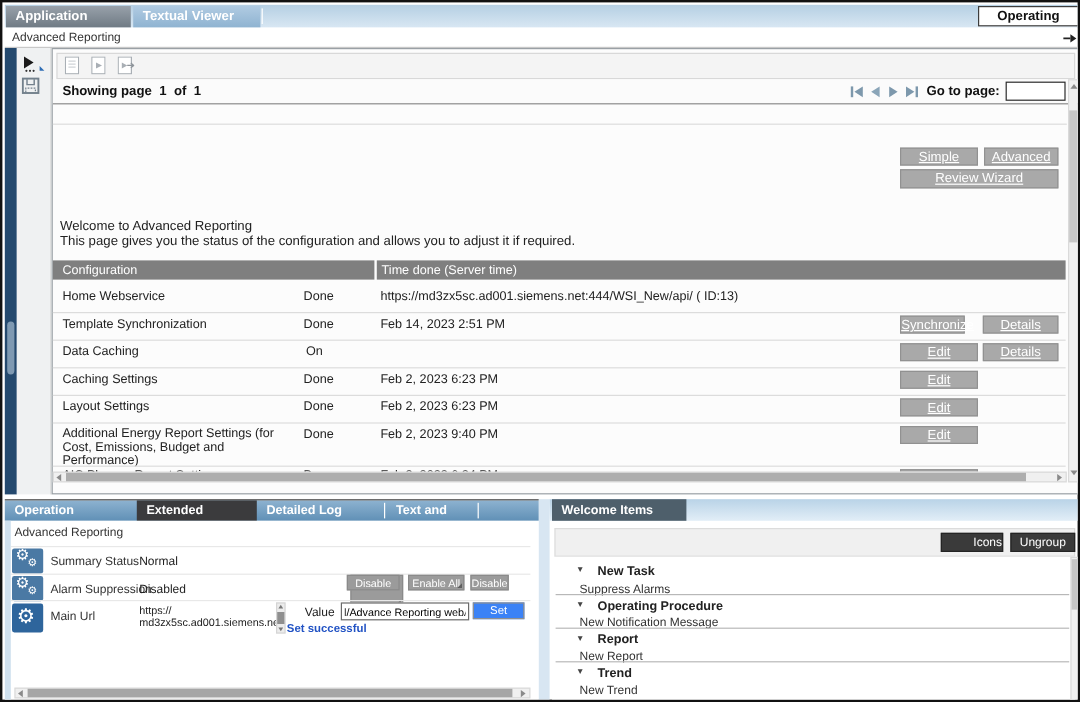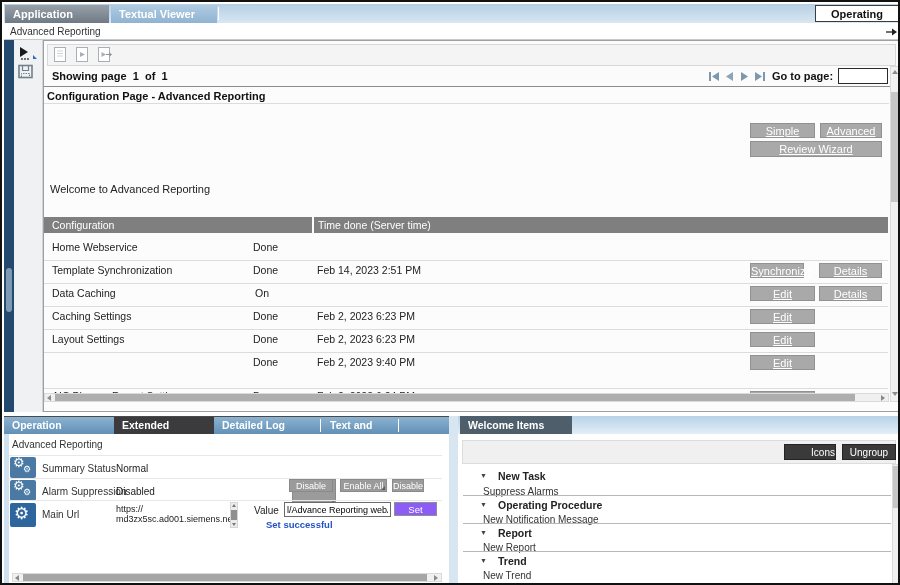--- a/index.html
+++ b/index.html
@@ -107,34 +107,35 @@
   </div>
   <div class="abs" style="left:752px;top:69px;cursor:pointer;">
     <svg width="12" height="11" viewBox="0 0 12 11">
         <path d="M1 1 L8 5.5 L1 10 Z" fill="#7d98ac"></path>
         <rect x="9" y="1" width="2" height="9" fill="#7d98ac"></rect>
       </svg>
   </div>
   <div class="abs bold t11" style="left:770px;top:68px;color:#111;">Go to page:</div>
   <input class="abs t11" style="left: 836px; top: 66px; width: 50px; height: 16px; border: 1px solid rgb(43, 43, 43); padding: 0px 2px; outline: none;" value="">
 
-  <div class="abs bold t11" style="left:45px;top:88px;color:#111;">Configuration Page - Advanced Reporting</div>
   <div class="abs sep" style="left:42px;top:101px;width:845px;"></div>
 
   <div class="abs btn-gray" style="left:748px;top:121px;width:65px;height:15px;line-height:14px;">Simple</div>
   <div class="abs btn-gray" style="left:818px;top:121px;width:62px;height:15px;line-height:14px;">Advanced</div>
   <div class="abs btn-gray" style="left:748px;top:139px;width:132px;height:16px;line-height:15px;">Review Wizard</div>
 
   <div class="abs t11" style="left:48px;top:181px;color:#222;">Welcome to Advanced Reporting</div>
+  <div class="abs t11" style="left:48px;top:193px;color:#222;">This page gives you the status of the configuration and allows you to adjust it if required.</div>
 
   <div class="abs t105 white" style="left:312px;top:215px;width:574px;height:16px;line-height:16px;background:#7f7f7f;padding-left:4px;">Time done (Server time)</div>
   <div class="abs t105 white" style="left:42px;top:215px;width:268px;height:16px;line-height:16px;background:#7f7f7f;padding-left:8px;">Configuration</div>
 
   <div class="abs t105" style="left:50px;top:239px;color:#222;">Home Webservice</div>
   <div class="abs t105" style="left:251px;top:239px;color:#222;">Done</div>
+  <div class="abs t105" style="left:315px;top:239px;color:#222;">https://md3zx5sc.ad001.siemens.net:444/WSI_New/api/ ( ID:13)</div>
   <div class="abs sep" style="left:42px;top:258px;width:844px;"></div>
 
   <div class="abs t105" style="left:50px;top:262px;color:#222;">Template Synchronization</div>
   <div class="abs t105" style="left:251px;top:262px;color:#222;">Done</div>
   <div class="abs t105" style="left:315px;top:262px;color:#222;">Feb 14, 2023 2:51 PM</div>
   <div class="abs btn-gray" style="left:748px;top:261px;width:54px;height:15px;line-height:14px;">Synchronize</div>
   <div class="abs btn-gray" style="left:817px;top:261px;width:63px;height:15px;line-height:14px;">Details</div>
   <div class="abs sep" style="left:42px;top:281px;width:844px;"></div>
 
   <div class="abs t105" style="left:50px;top:285px;color:#222;">Data Caching</div>
@@ -148,20 +149,21 @@
   <div class="abs t105" style="left:315px;top:308px;color:#222;">Feb 2, 2023 6:23 PM</div>
   <div class="abs btn-gray" style="left:748px;top:307px;width:65px;height:15px;line-height:14px;">Edit</div>
   <div class="abs sep" style="left:42px;top:327px;width:844px;"></div>
 
   <div class="abs t105" style="left:50px;top:331px;color:#222;">Layout Settings</div>
   <div class="abs t105" style="left:251px;top:331px;color:#222;">Done</div>
   <div class="abs t105" style="left:315px;top:331px;color:#222;">Feb 2, 2023 6:23 PM</div>
   <div class="abs btn-gray" style="left:748px;top:330px;width:65px;height:15px;line-height:14px;">Edit</div>
   <div class="abs sep" style="left:42px;top:350px;width:844px;"></div>
 
+  <div class="abs t105" style="left:50px;top:354px;width:196px;line-height:11.5px;color:#222;">Additional Energy Report Settings (for Cost, Emissions, Budget and Performance)</div>
   <div class="abs t105" style="left:251px;top:354px;color:#222;">Done</div>
   <div class="abs t105" style="left:315px;top:354px;color:#222;">Feb 2, 2023 9:40 PM</div>
   <div class="abs btn-gray" style="left:748px;top:353px;width:65px;height:15px;line-height:14px;">Edit</div>
   <div class="abs sep" style="left:42px;top:386px;width:844px;"></div>
 
   <div class="abs" style="left:42px;top:386px;width:844px;height:6px;overflow:hidden;">
     <div class="abs t105" style="left:8px;top:2px;color:#222;">AIC Pharma Report Settings</div>
     <div class="abs t105" style="left:209px;top:2px;color:#222;">Done</div>
     <div class="abs t105" style="left:273px;top:2px;color:#222;">Feb 2, 2023 6:24 PM</div>
     <div class="abs btn-gray" style="left:706px;top:3px;width:65px;height:15px;line-height:14px;">Edit</div>
@@ -230,24 +232,24 @@
   <div class="abs t9" style="left:114px;top:502px;color:#222;">https://</div>
   <div class="abs t9" style="left:114px;top:512px;width:114px;color:#222;white-space:nowrap;overflow:hidden;">md3zx5sc.ad001.siemens.net:44</div>
 
   <div class="abs" style="left:228px;top:500px;width:8px;height:26px;background:#ececec;border:1px solid #d5d5d5;"></div>
   <span class="abs tri" style="left:230px;top:502px;border-left:2px solid transparent;border-right:2px solid transparent;border-bottom:3px solid #777;"></span>
   <div class="abs" style="left:229px;top:508px;width:6px;height:10px;background:#8f8f8f;"></div>
   <span class="abs tri" style="left:230px;top:521px;border-left:2px solid transparent;border-right:2px solid transparent;border-top:3px solid #777;"></span>
 
   <div class="abs t10" style="left:252px;top:503px;color:#222;">Value</div>
   <input class="abs t9" style="left: 282px; top: 500px; width: 107px; height: 15px; border: 1px solid rgb(106, 106, 106); padding: 0px 2px; outline: none;" value="l/Advance Reporting webApp">
-  <div class="abs" style="left:392px;top:500px;width:43px;height:14px;line-height:13px;background:#8b5cf6;border:1px solid #8f8f8f;color:#fff;font-size:9.5px;text-align:center;cursor:pointer;">
+  <div class="abs" style="left:392px;top:500px;width:43px;height:14px;line-height:13px;background:#3b82f6;border:1px solid #8f8f8f;color:#fff;font-size:9.5px;text-align:center;cursor:pointer;">
     <span>Set</span>
   </div>
-  <div class="abs t95" style="left:237px;top:517px;color:#2253c4;font-weight:600;padding-left:27px;">Set successful</div>
+  <div class="abs t95" style="left:237px;top:517px;color:#2253c4;font-weight:600;">Set successful</div>
 
   <div class="abs scroll-track" style="left:10px;top:571px;width:430px;height:9px;"></div>
   <span class="abs tri" style="left:13px;top:573px;border-top:3px solid transparent;border-bottom:3px solid transparent;border-right:4px solid #8a8a8a;"></span>
   <div class="abs" style="left:21px;top:572px;width:404px;height:7px;background:#a6a6a6;"></div>
   <span class="abs tri" style="left:432px;top:573px;border-top:3px solid transparent;border-bottom:3px solid transparent;border-left:4px solid #8a8a8a;"></span>
 
   <div class="abs" style="left:447px;top:414px;width:9px;height:169px;background:#d8e6f2;"></div>
 
   <div class="abs" style="left:456px;top:414px;width:442px;height:18px;background:linear-gradient(#b9d3e7,#e2eef7);"></div>
   <div class="abs bold t105 white" style="left:458px;top:414px;width:112px;height:18px;line-height:18px;padding-left:8px;background:#4e5f6b;">Welcome Items</div>

